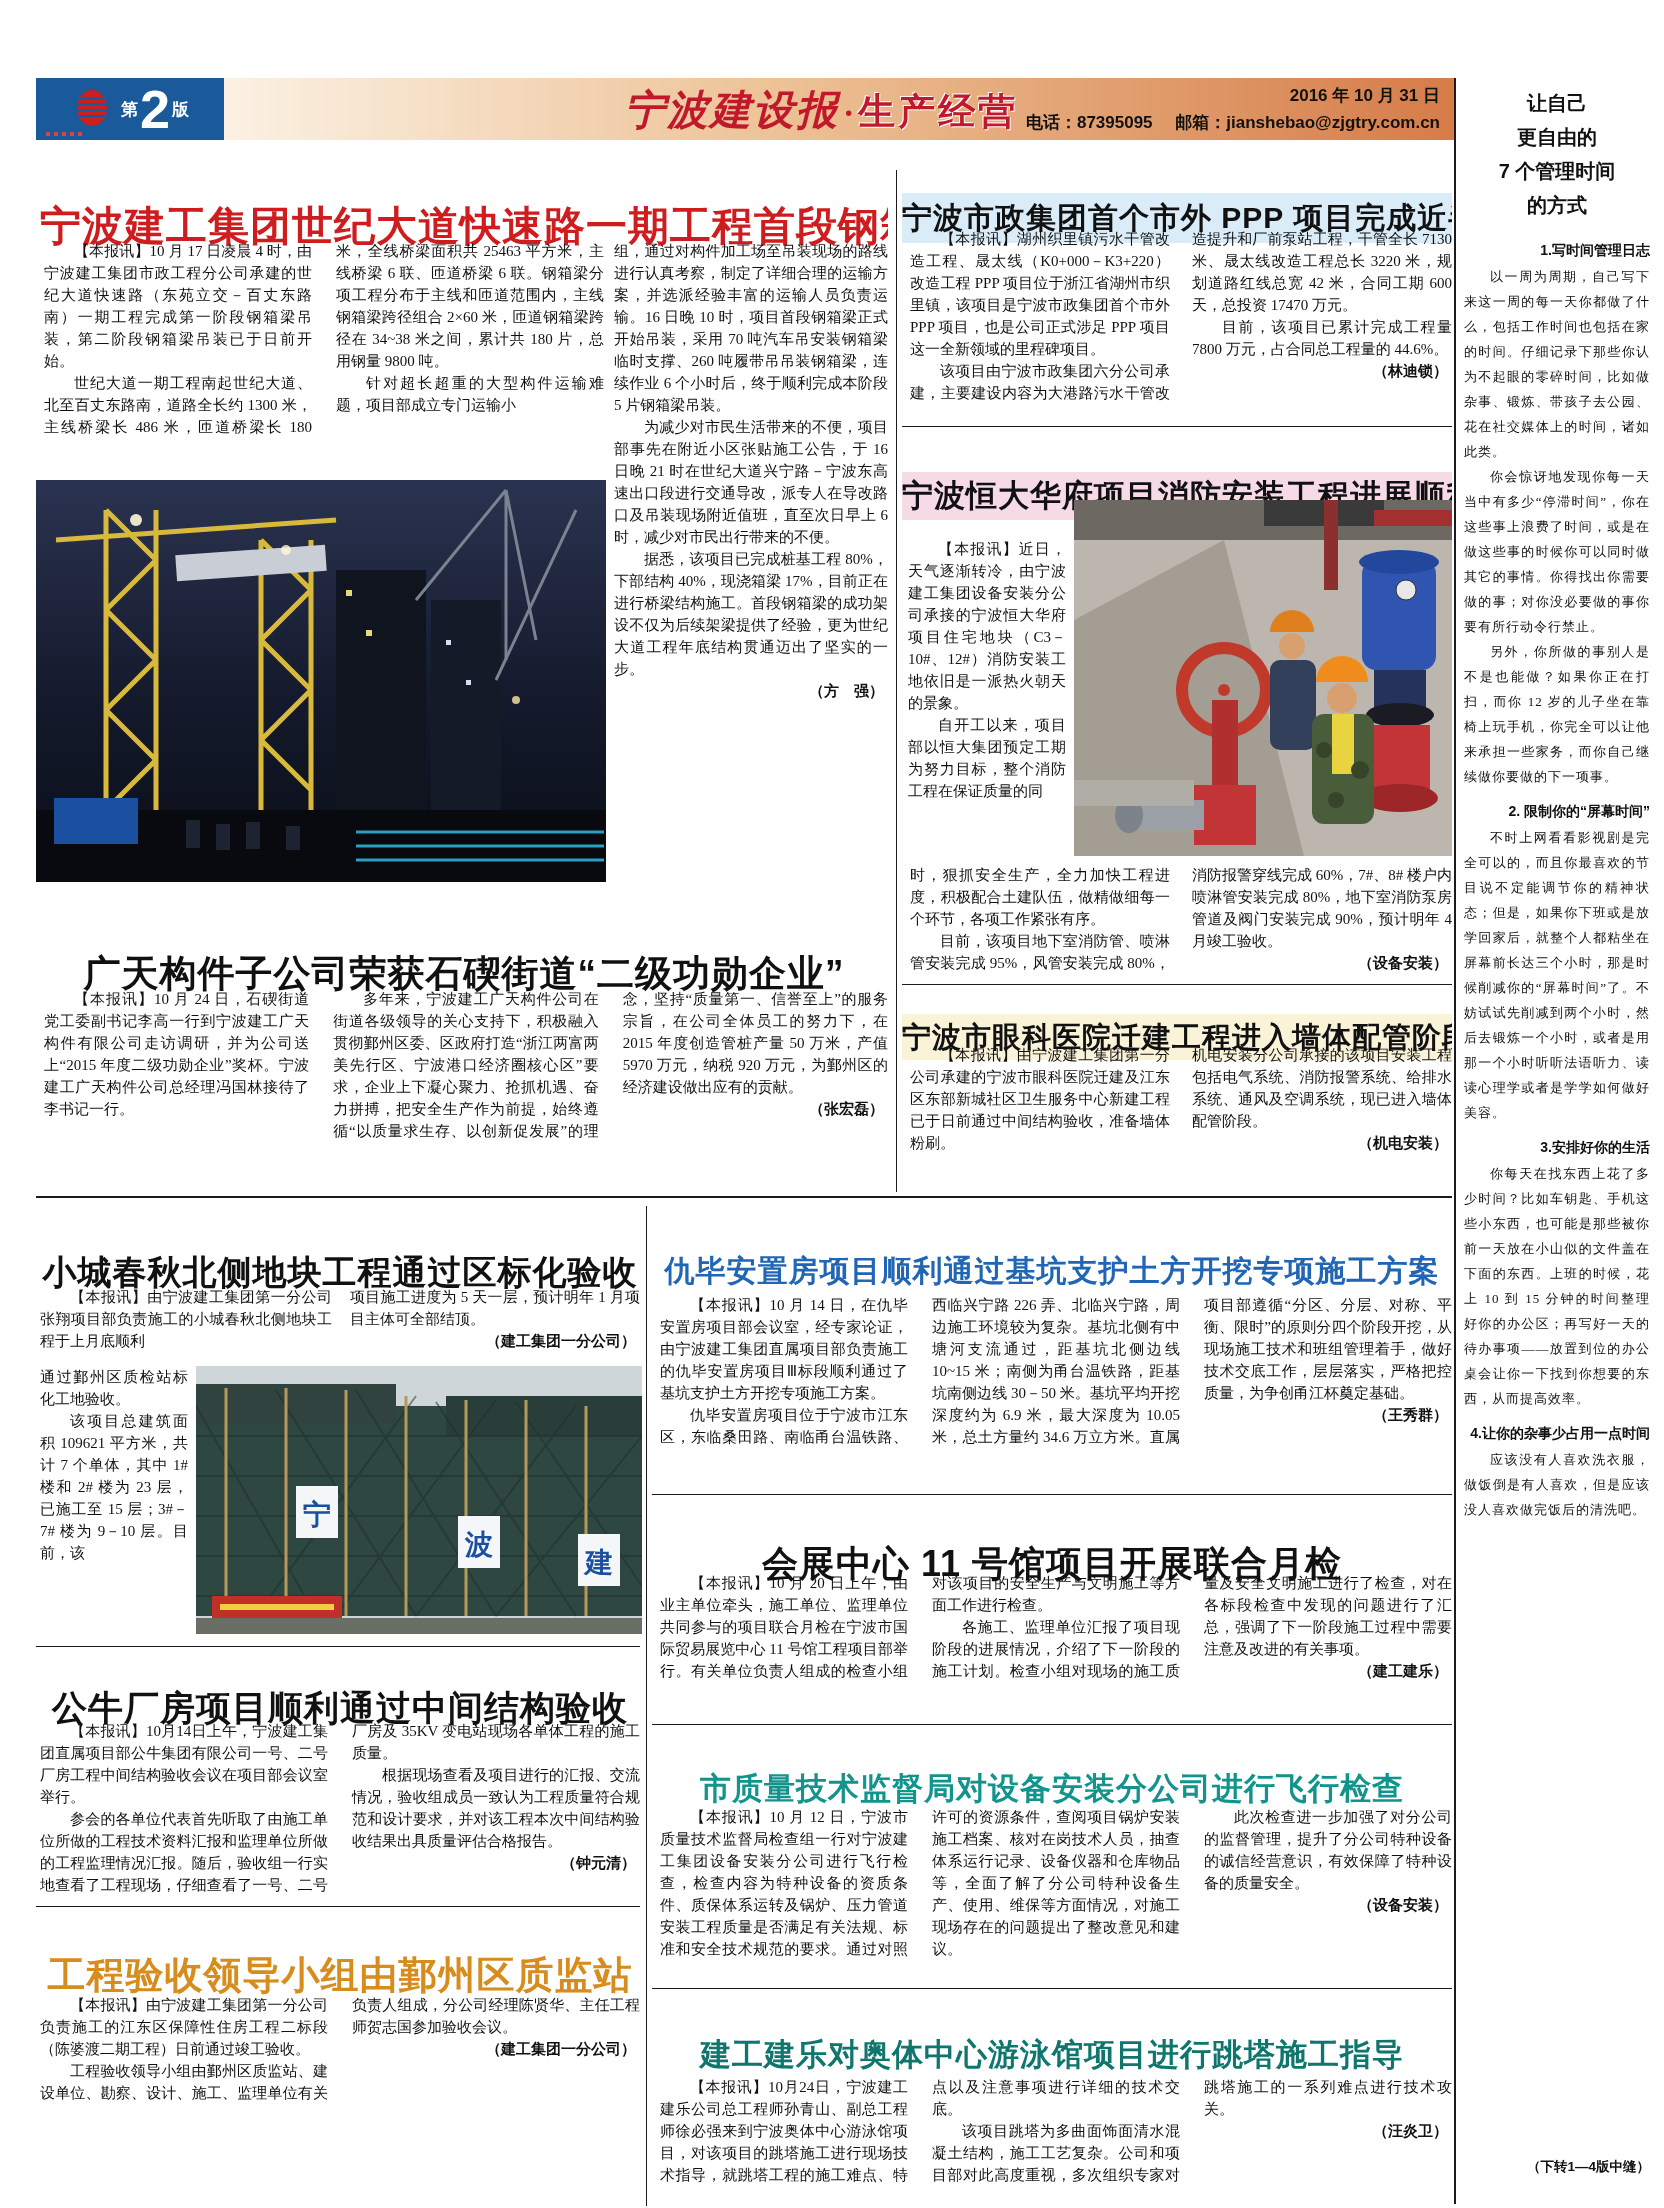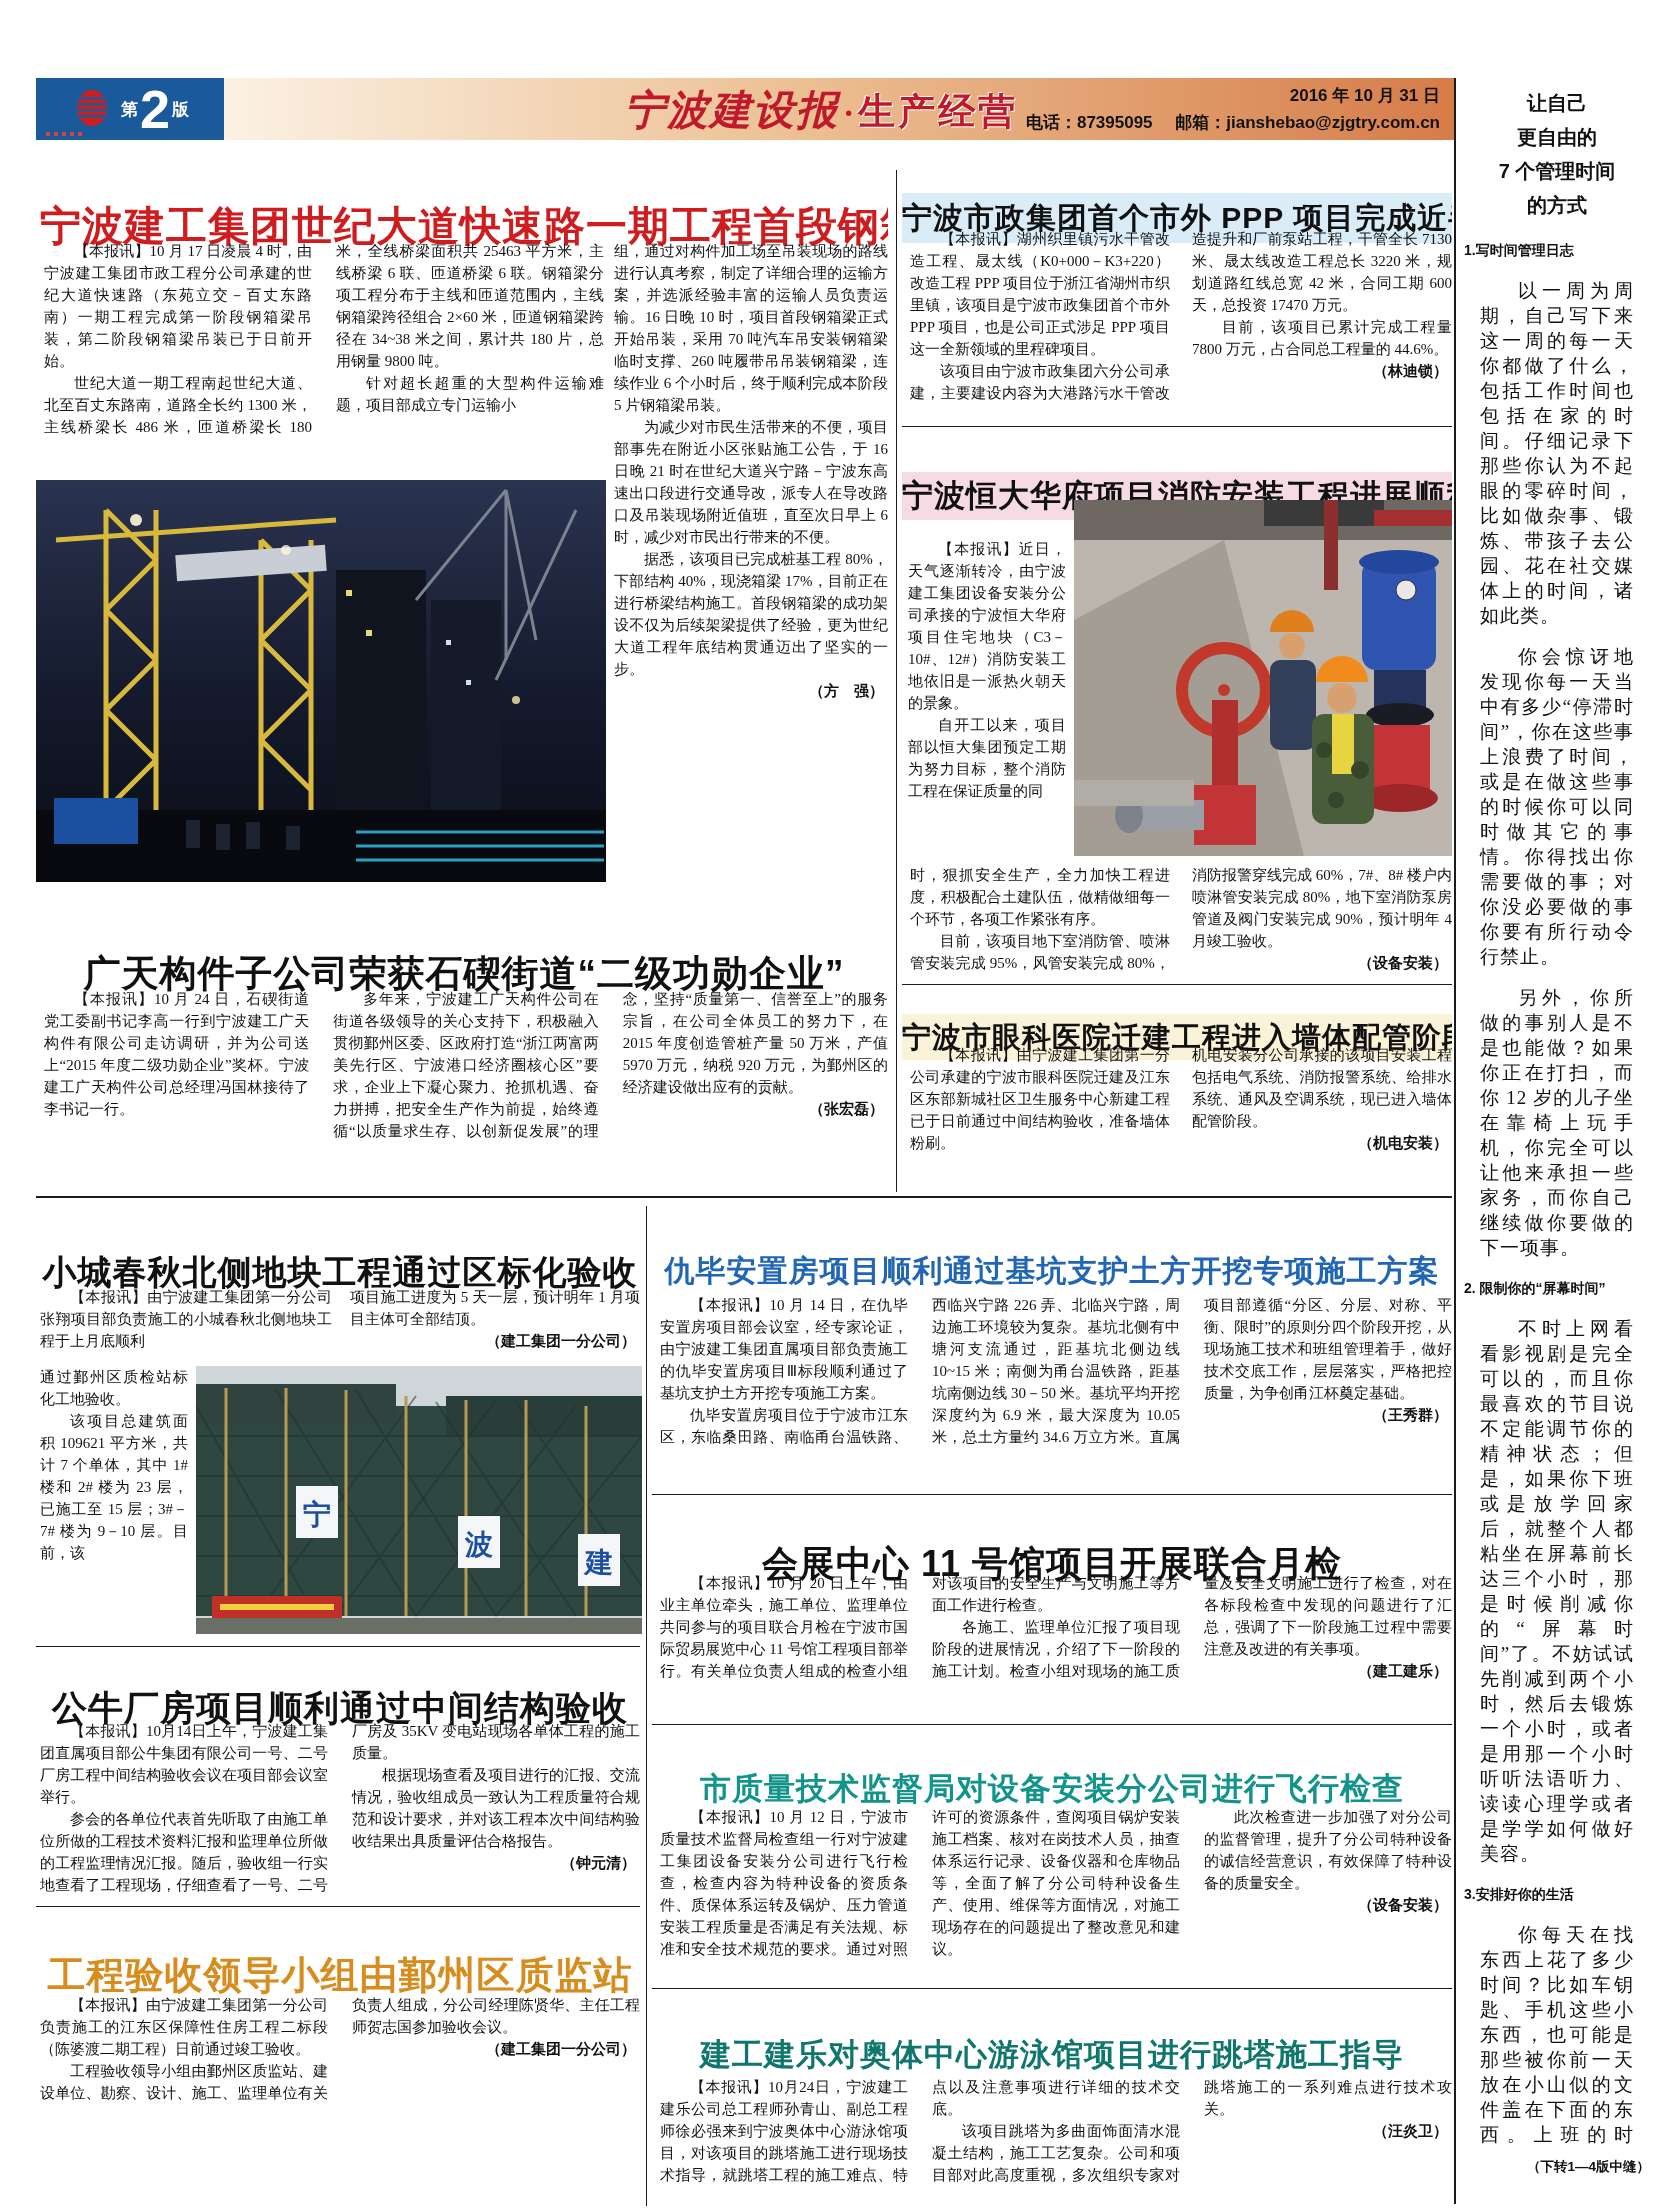--- a/index.html
+++ b/index.html
@@ -66,23 +66,23 @@
   #a10-body{left:660px;top:1806px;width:792px;height:164px;column-count:3;column-gap:24px;}
   #a11-body{left:40px;top:1994px;width:600px;height:206px;column-count:2;column-gap:24px;}
   #a12-body{left:660px;top:2076px;width:792px;height:128px;column-count:3;column-gap:24px;}
   
   .photo{position:absolute;display:block;}
   
   .sidebar{position:absolute;left:1464px;top:86px;width:186px;height:2060px;overflow:hidden;}
   .sb-title{font-family:"Liberation Sans",sans-serif;font-weight:900;font-size:20px;
             line-height:34px;text-align:center;margin-bottom:16px;}
   .sb-head{font-family:"Liberation Sans",sans-serif;font-weight:bold;font-size:14px;
-           line-height:24px;margin:10px 0 2px;}
-  .sb-p{font-size:19px;line-height:25px;text-indent:2em;text-align:justify;
-        letter-spacing:1px;margin:16px;}
+           line-height:24px;margin:10px 0 2px;text-align:right;}
+  .sb-p{font-size:13px;line-height:25px;text-indent:2em;text-align:justify;
+        letter-spacing:1px;margin:0;}
   .sb-cont{position:absolute;left:1464px;top:2158px;width:186px;text-align:right;
            font-weight:bold;font-size:13.5px;font-family:"Liberation Sans",sans-serif;}
 </style>
 </head>
 <body>
 
 <div class="page">
 
   <div class="abs badge">
     <svg width="42" height="42" viewBox="0 0 42 42">

